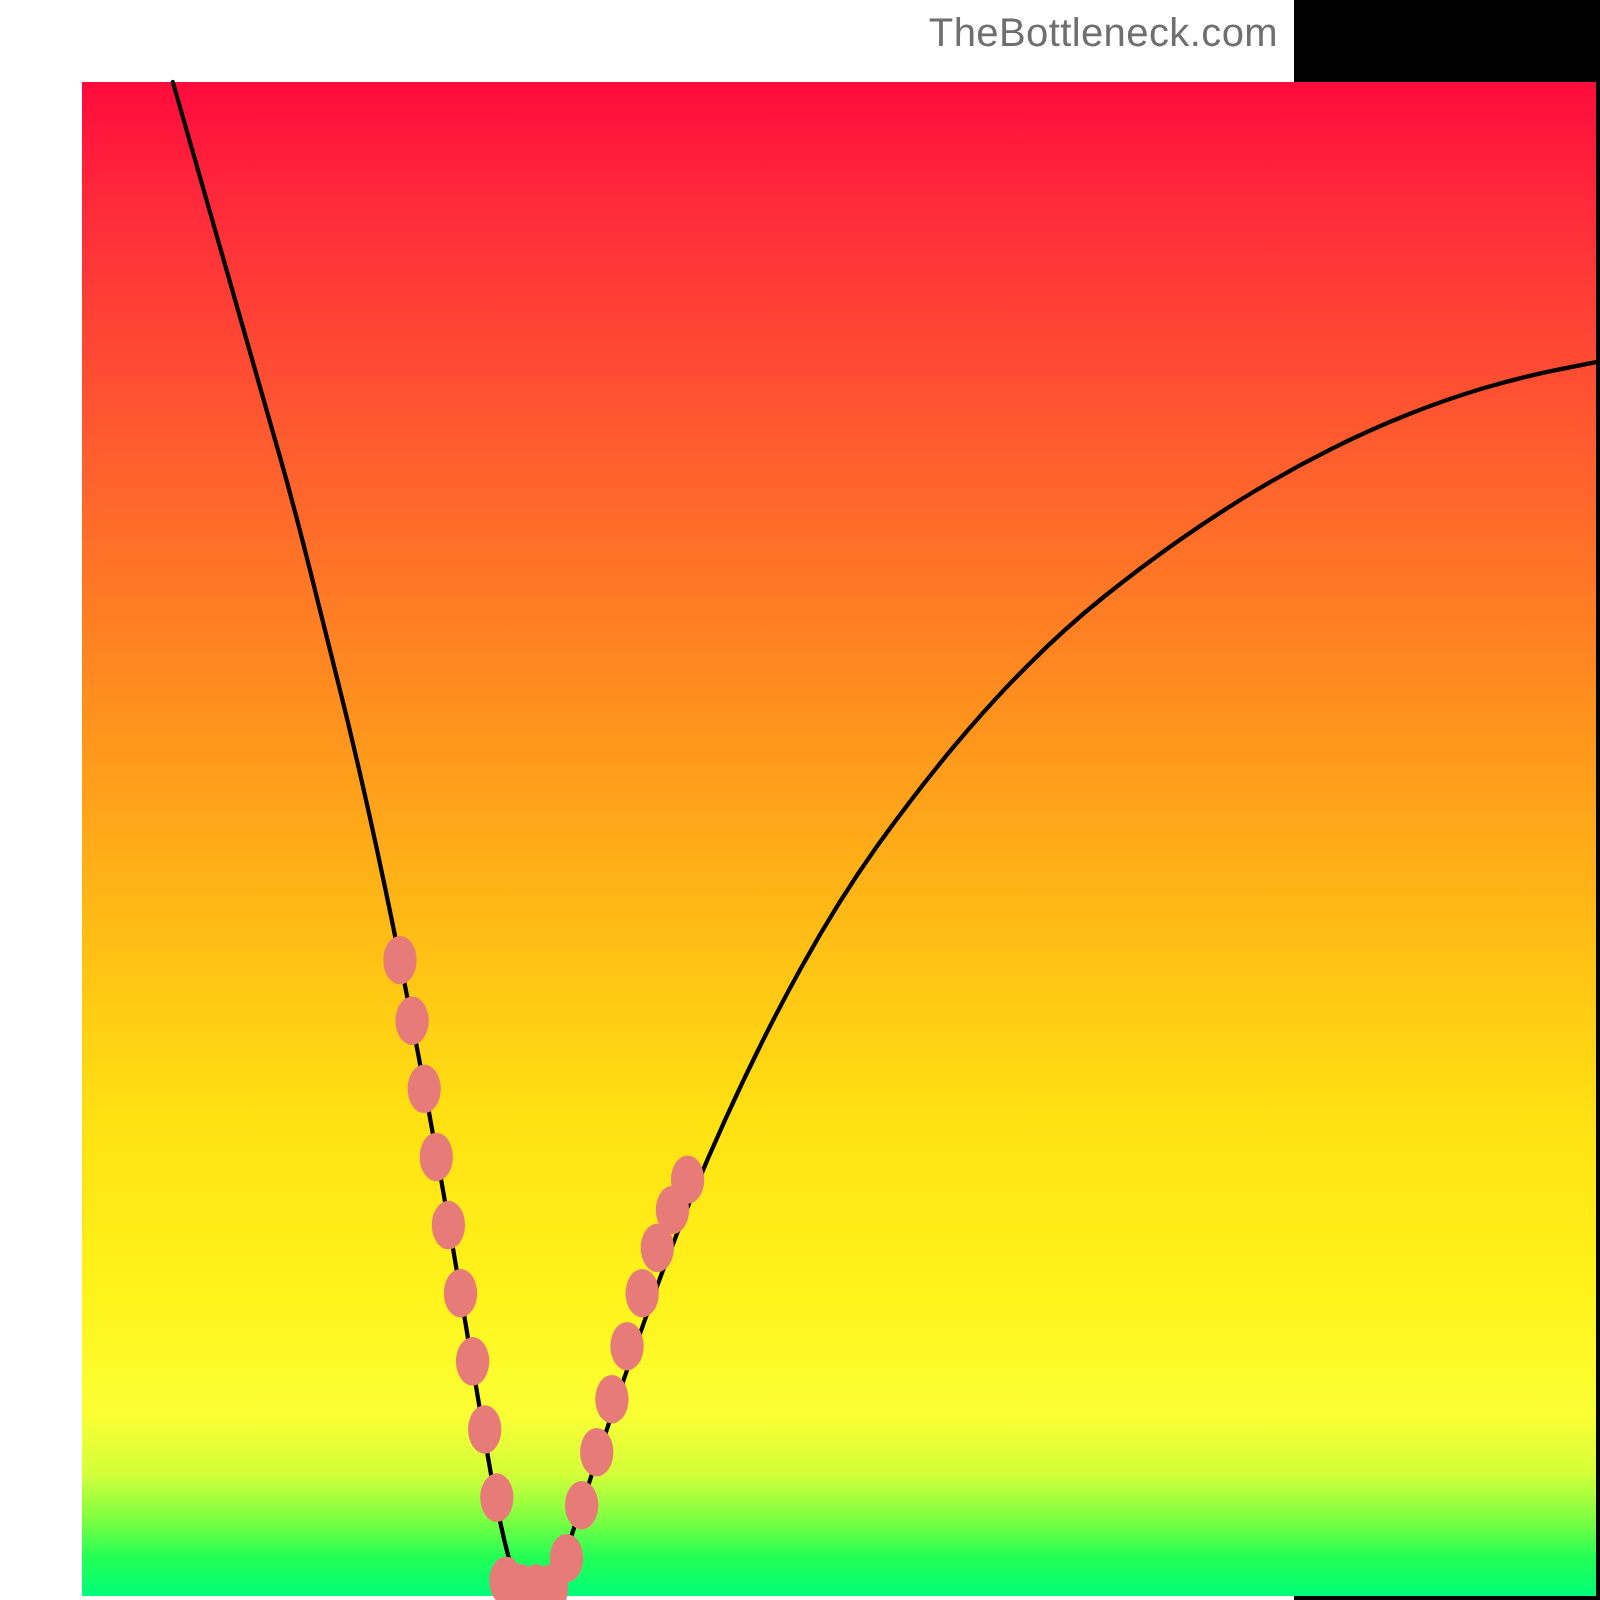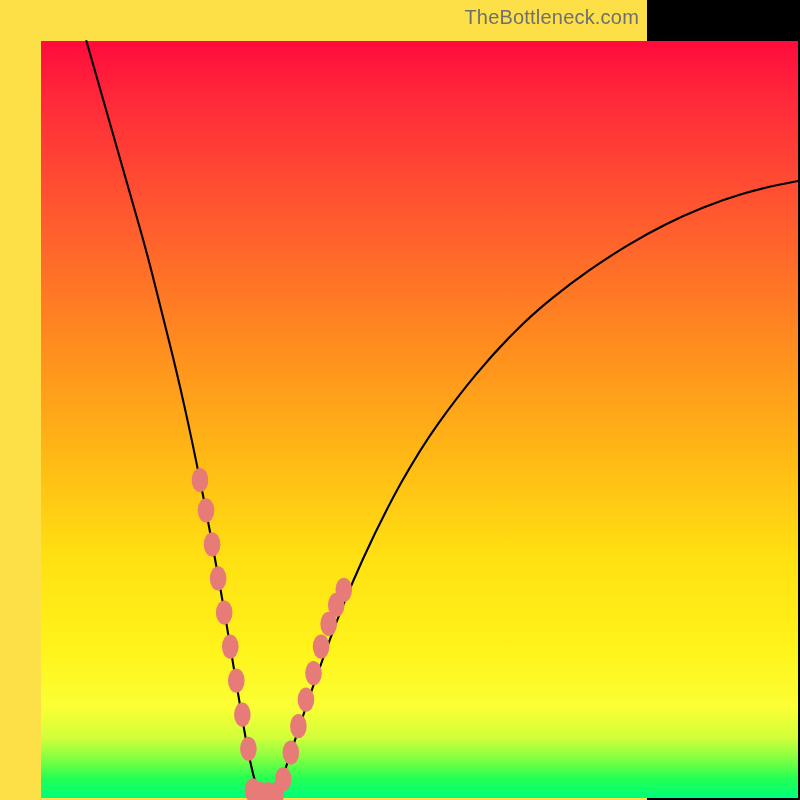--- a/index.html
+++ b/index.html
@@ -8,21 +8,21 @@
     width: 800px;
     height: 800px;
     background: #000;
     font-family: Arial, Helvetica, sans-serif;
     overflow: hidden;
   }
   .frame {
     position: relative;
     width: 647px;
     height: 800px;
-    background: #fde047;
+    background: #ffffff;
   }
   .plot-area {
     position: absolute;
     left: 41px;
     top: 41px;
     width: 757px;
     height: 757px;
     
     background: linear-gradient(
       to bottom,

